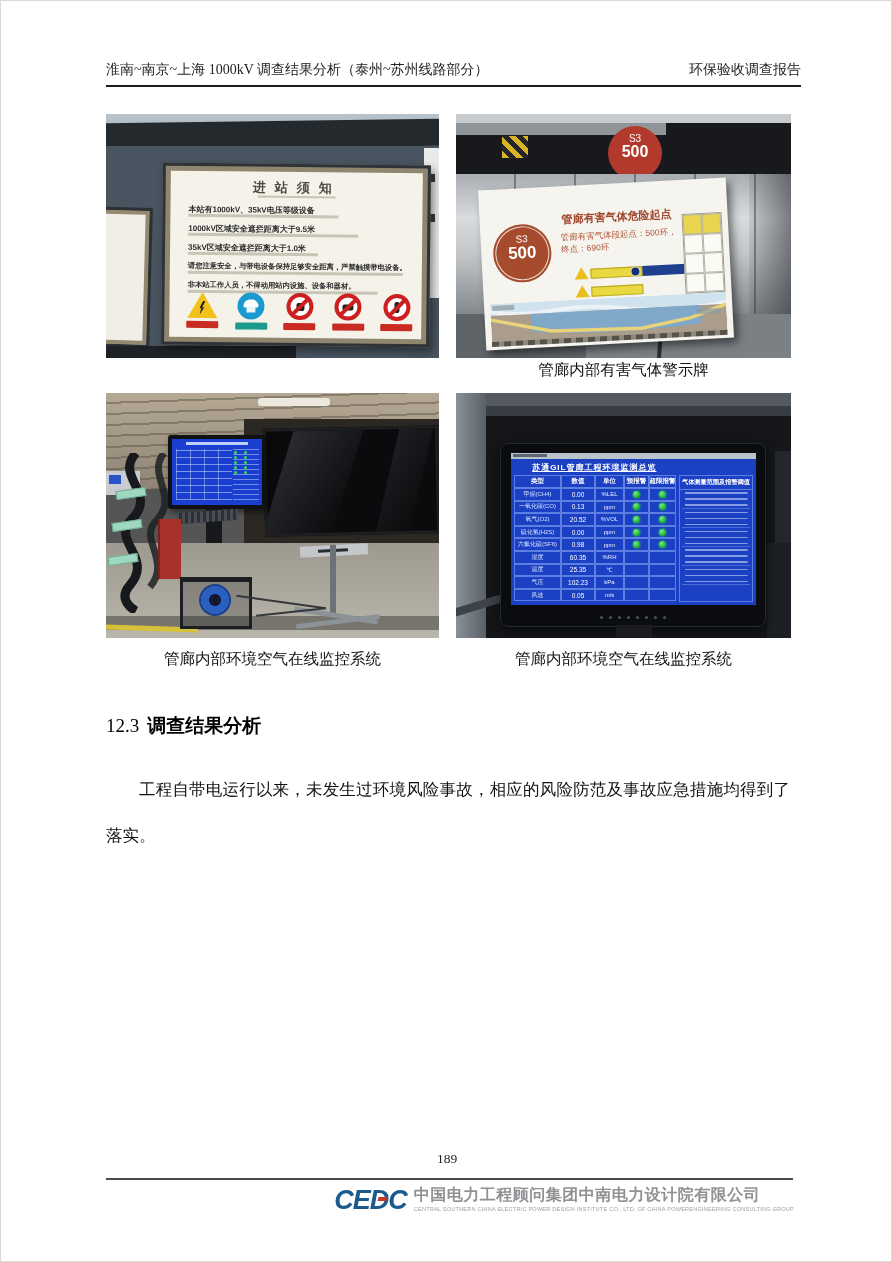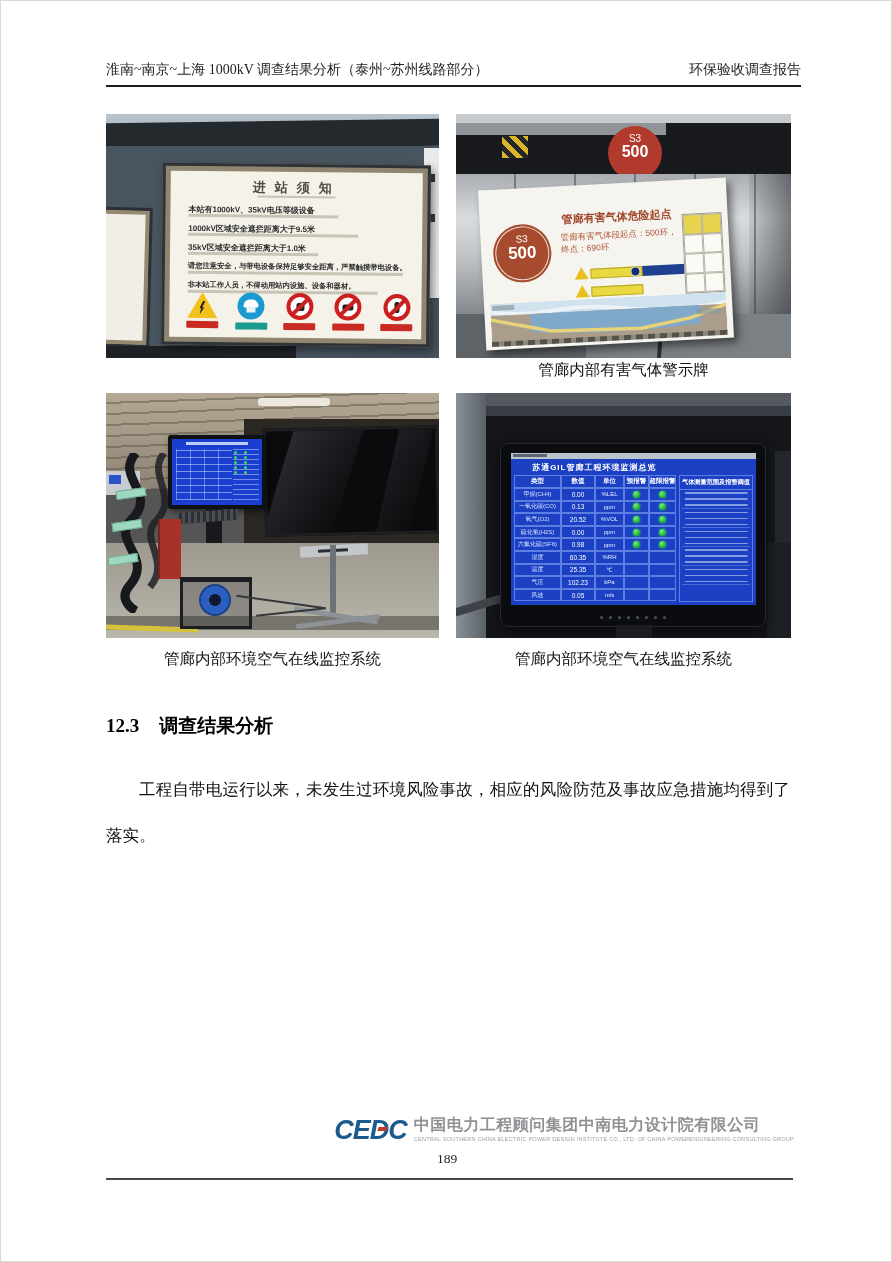--- a/index.html
+++ b/index.html
@@ -161,21 +161,21 @@
   .p4-rpanel { right:0; top:58px; width:16px; height:155px; background:#23272c; }
   .p4-dpipe { left:-12px; top:196px; width:150px; height:8px; background:#3e4349; transform:rotate(-17deg); }
   .p4-mon { left:44px; top:50px; width:266px; height:184px; background:#0b0c0f; border-radius:8px;
             border:1px solid #26292e; box-shadow:0 4px 12px rgba(0,0,0,.6); }
   .p4-scrwrap { position:absolute; left:10px; top:9px; width:245px; height:152px; background:#0e1b55; }
   .p4-titlebar { position:absolute; left:0; top:0; width:100%; height:6px; background:#b9c3ca; }
   .p4-titlebar i { position:absolute; left:2px; top:1px; width:34px; height:3px; background:#5b6票; background:#5b6670; }
   .p4-screen { position:absolute; left:0; top:6px; width:100%; height:146px; background:#1b40c4;
                font-family:"Liberation Sans",sans-serif; color:#fff; }
   .s-title { position:absolute; top:3px; left:0; width:68%; text-align:center; font-size:8px;
-             font-weight:bold; letter-spacing:1px; white-space:nowrap; }
+             font-weight:bold; letter-spacing:1px; white-space:nowrap;text-decoration:underline; }
   .s-table { position:absolute; left:3px; top:16px; width:162px; }
   .s-hrow,.s-row { display:grid; grid-template-columns:47px 34px 29px 25px 27px; }
   .s-hrow { height:13px; }
   .s-row { height:12.6px; }
   .s-c { border:0.5px solid rgba(160,190,255,.5); display:flex; align-items:center;
          justify-content:center; overflow:hidden; white-space:nowrap; }
   .s-h { font-size:6.5px; font-weight:bold; color:#fff; }
   .s-name { font-size:6px; color:#d6e2ff; }
   .s-val { font-size:6.5px; color:#ffffff; }
   .s-unit { font-size:6px; color:#e8eeff; }
@@ -192,29 +192,29 @@
   .p4-dots span { width:3px; height:3px; border-radius:50%; background:#4c5258; }
   .p4-stand { left:160px; top:232px; width:36px; height:13px; background:#1a1c20; }
   .p4-rscreen { right:-6px; top:150px; width:30px; height:95px; background:#1c2024; }
 
   
   .cap { position:absolute; text-align:center; font-size:15.5px; color:#111; }
   .figcap { position:absolute; left:0; top:671px; width:892px; text-align:center;
             font-family:"Liberation Sans",sans-serif; font-weight:bold; font-size:16px; color:#000; }
   .sec { position:absolute; left:105px; top:712px; font-size:19px; font-weight:bold; color:#000;
          font-family:"Liberation Sans",sans-serif; }
-  .sec .num { font-family:"Liberation Serif",serif; font-weight:bold; margin-right:20px; }
+  .sec .num { font-family:"Liberation Serif",serif; font-weight:normal; margin-right:8px; }
   .para { position:absolute; left:105px; top:766px; width:684px; font-size:16.5px; color:#111;
           line-height:46px; text-align:justify; text-indent:33px; }
 
   
   .pageno { position:absolute; left:0; top:1150px; width:892px; text-align:center;
             font-size:13.5px; color:#222; }
   .f-rule { position:absolute; left:105px; top:1177px; width:687px; height:2px; background:#4a4a4a; }
-  .f-logo { position:absolute; right:97px; top:1114px; display:flex; align-items:flex-start; gap:7px; }
+  .f-logo { position:absolute; right:97px; top:1184px; display:flex; align-items:flex-start; gap:7px; }
   .cedc { font-family:"Liberation Sans",sans-serif; font-weight:900; font-style:italic;
           font-size:27px; line-height:30px; color:#1b5a8c; letter-spacing:-1px; position:relative; }
   .cedc i { position:absolute; left:44px; top:12px; width:9px; height:4px; background:#c0392b;
             transform:skewX(-18deg); }
   .f-txt { display:flex; flex-direction:column; }
   .f-cn { font-family:"Liberation Sans",sans-serif; font-weight:bold; font-size:16px;
           color:#8f9194; letter-spacing:0.5px; line-height:20px; }
   .f-en { font-family:"Liberation Sans",sans-serif; font-size:5.6px; color:#a59c98;
           letter-spacing:0.2px; margin-top:1px; }
 </style>

